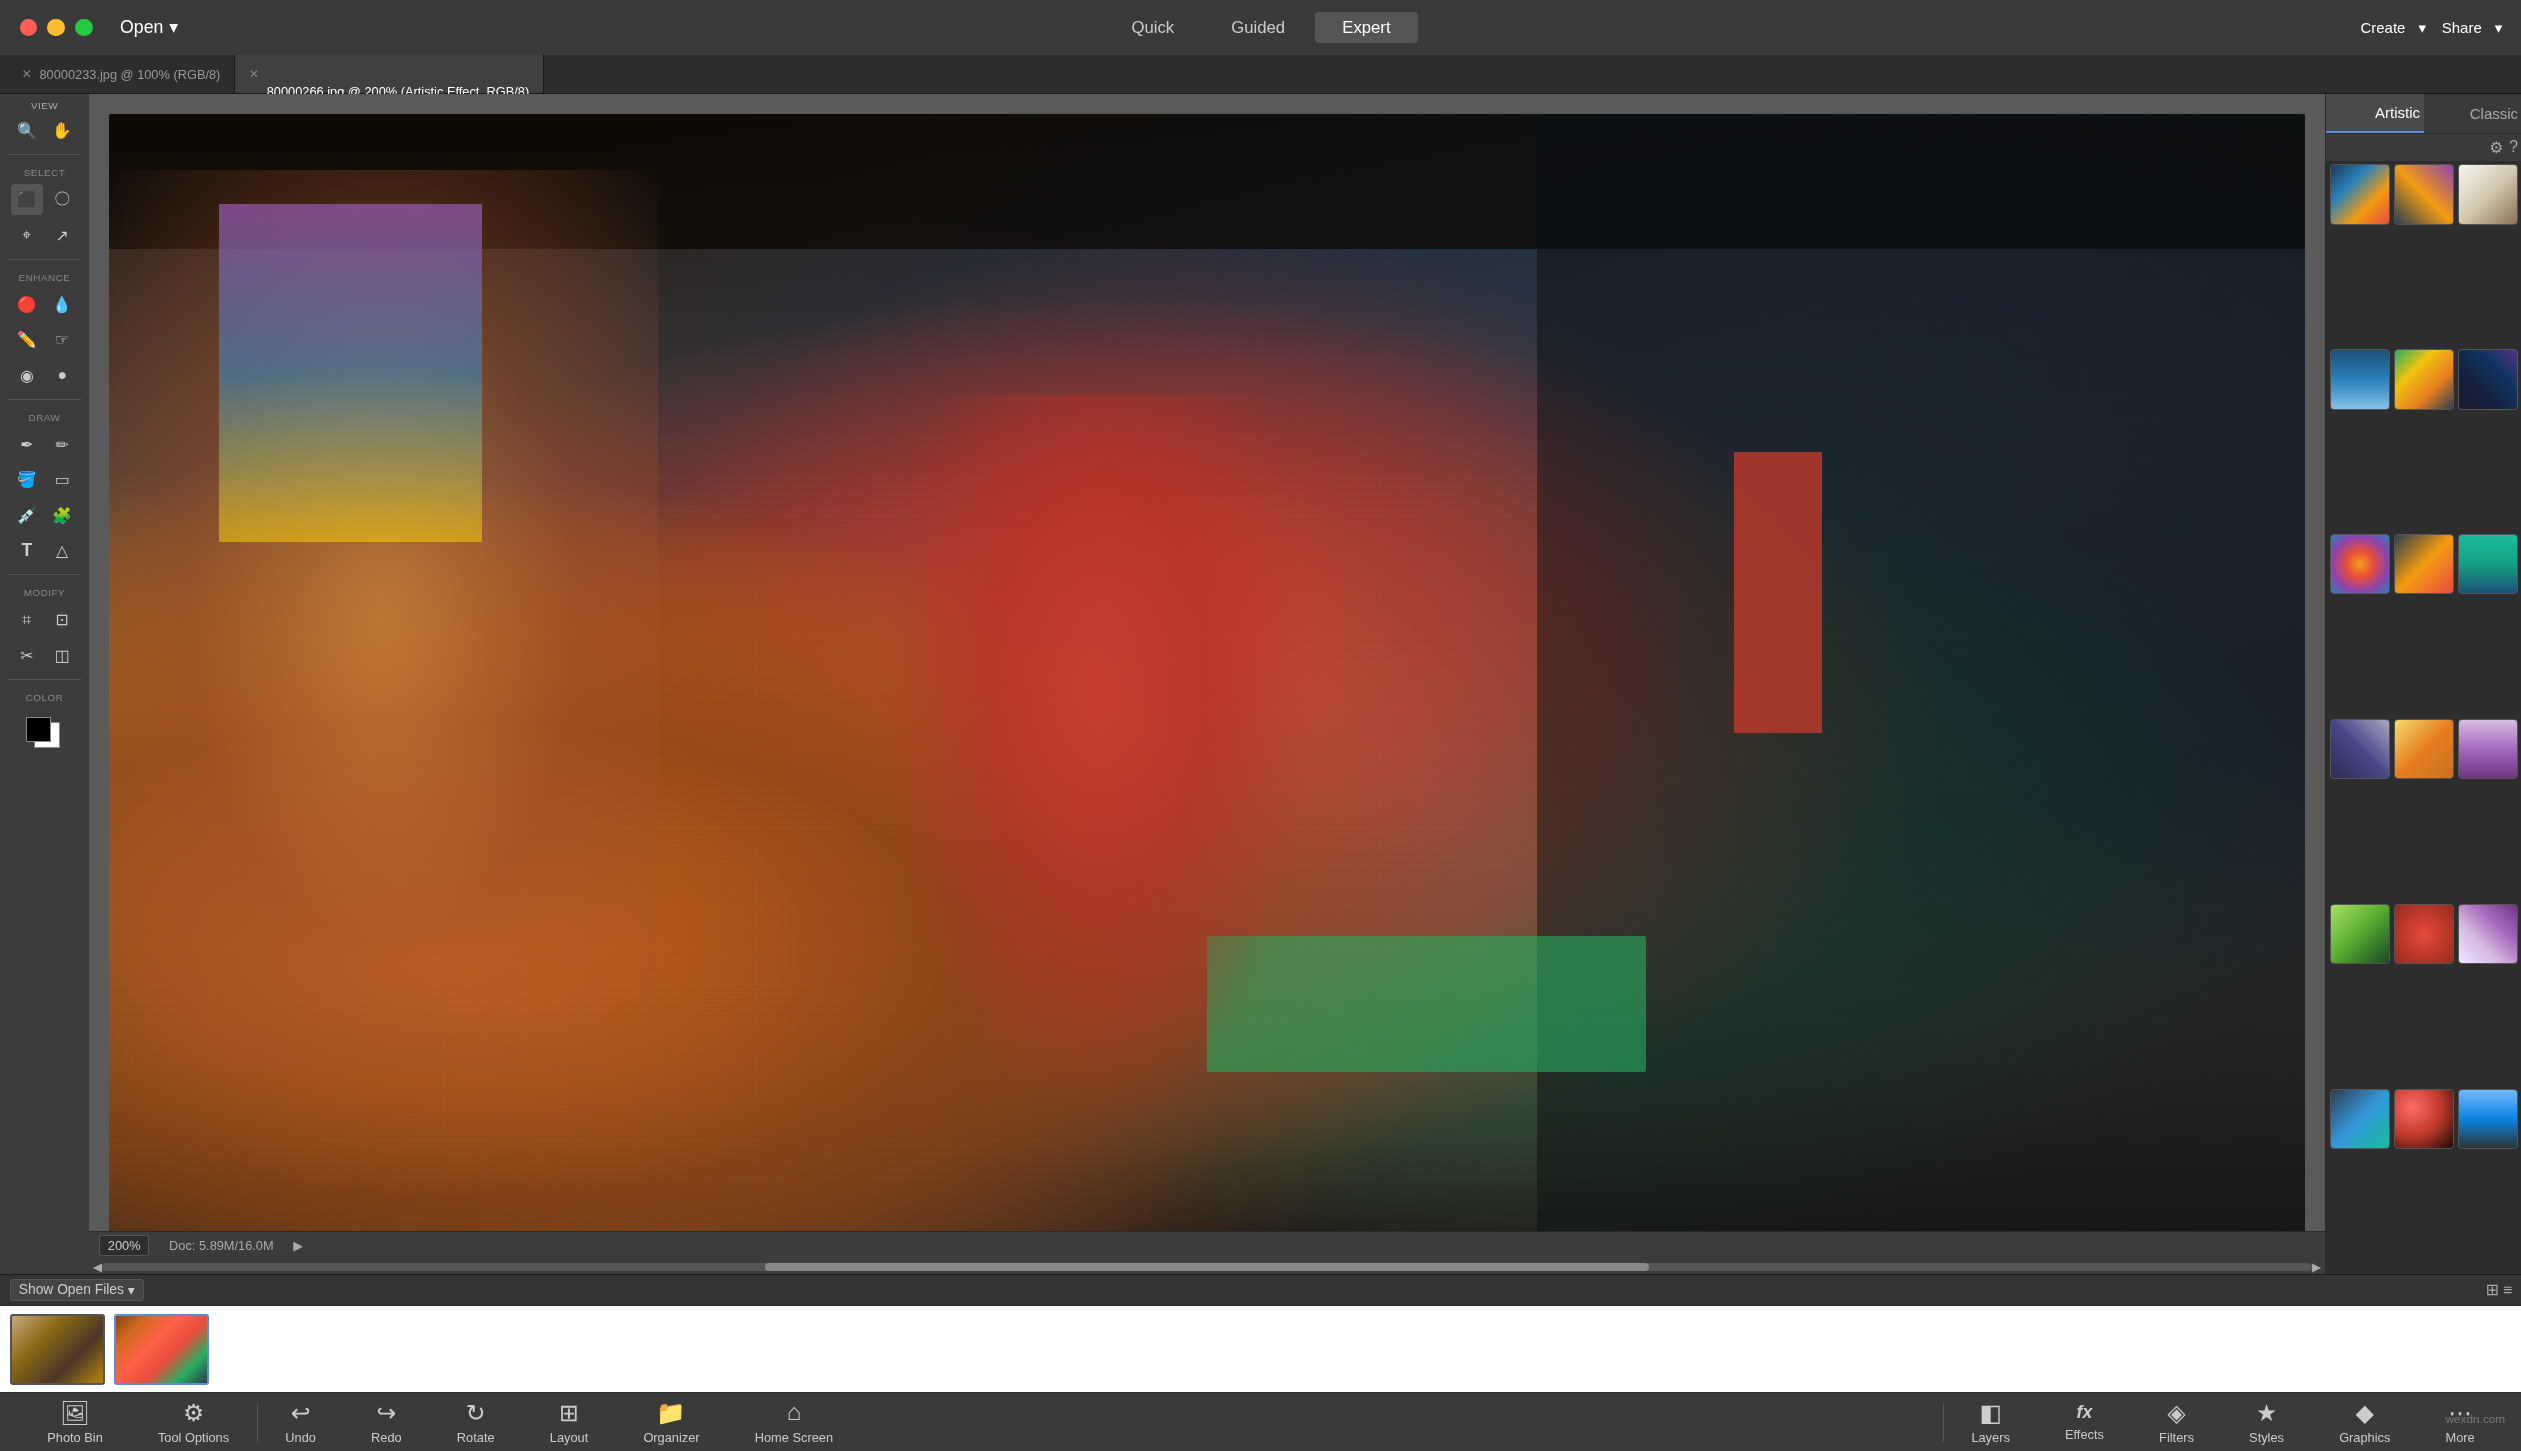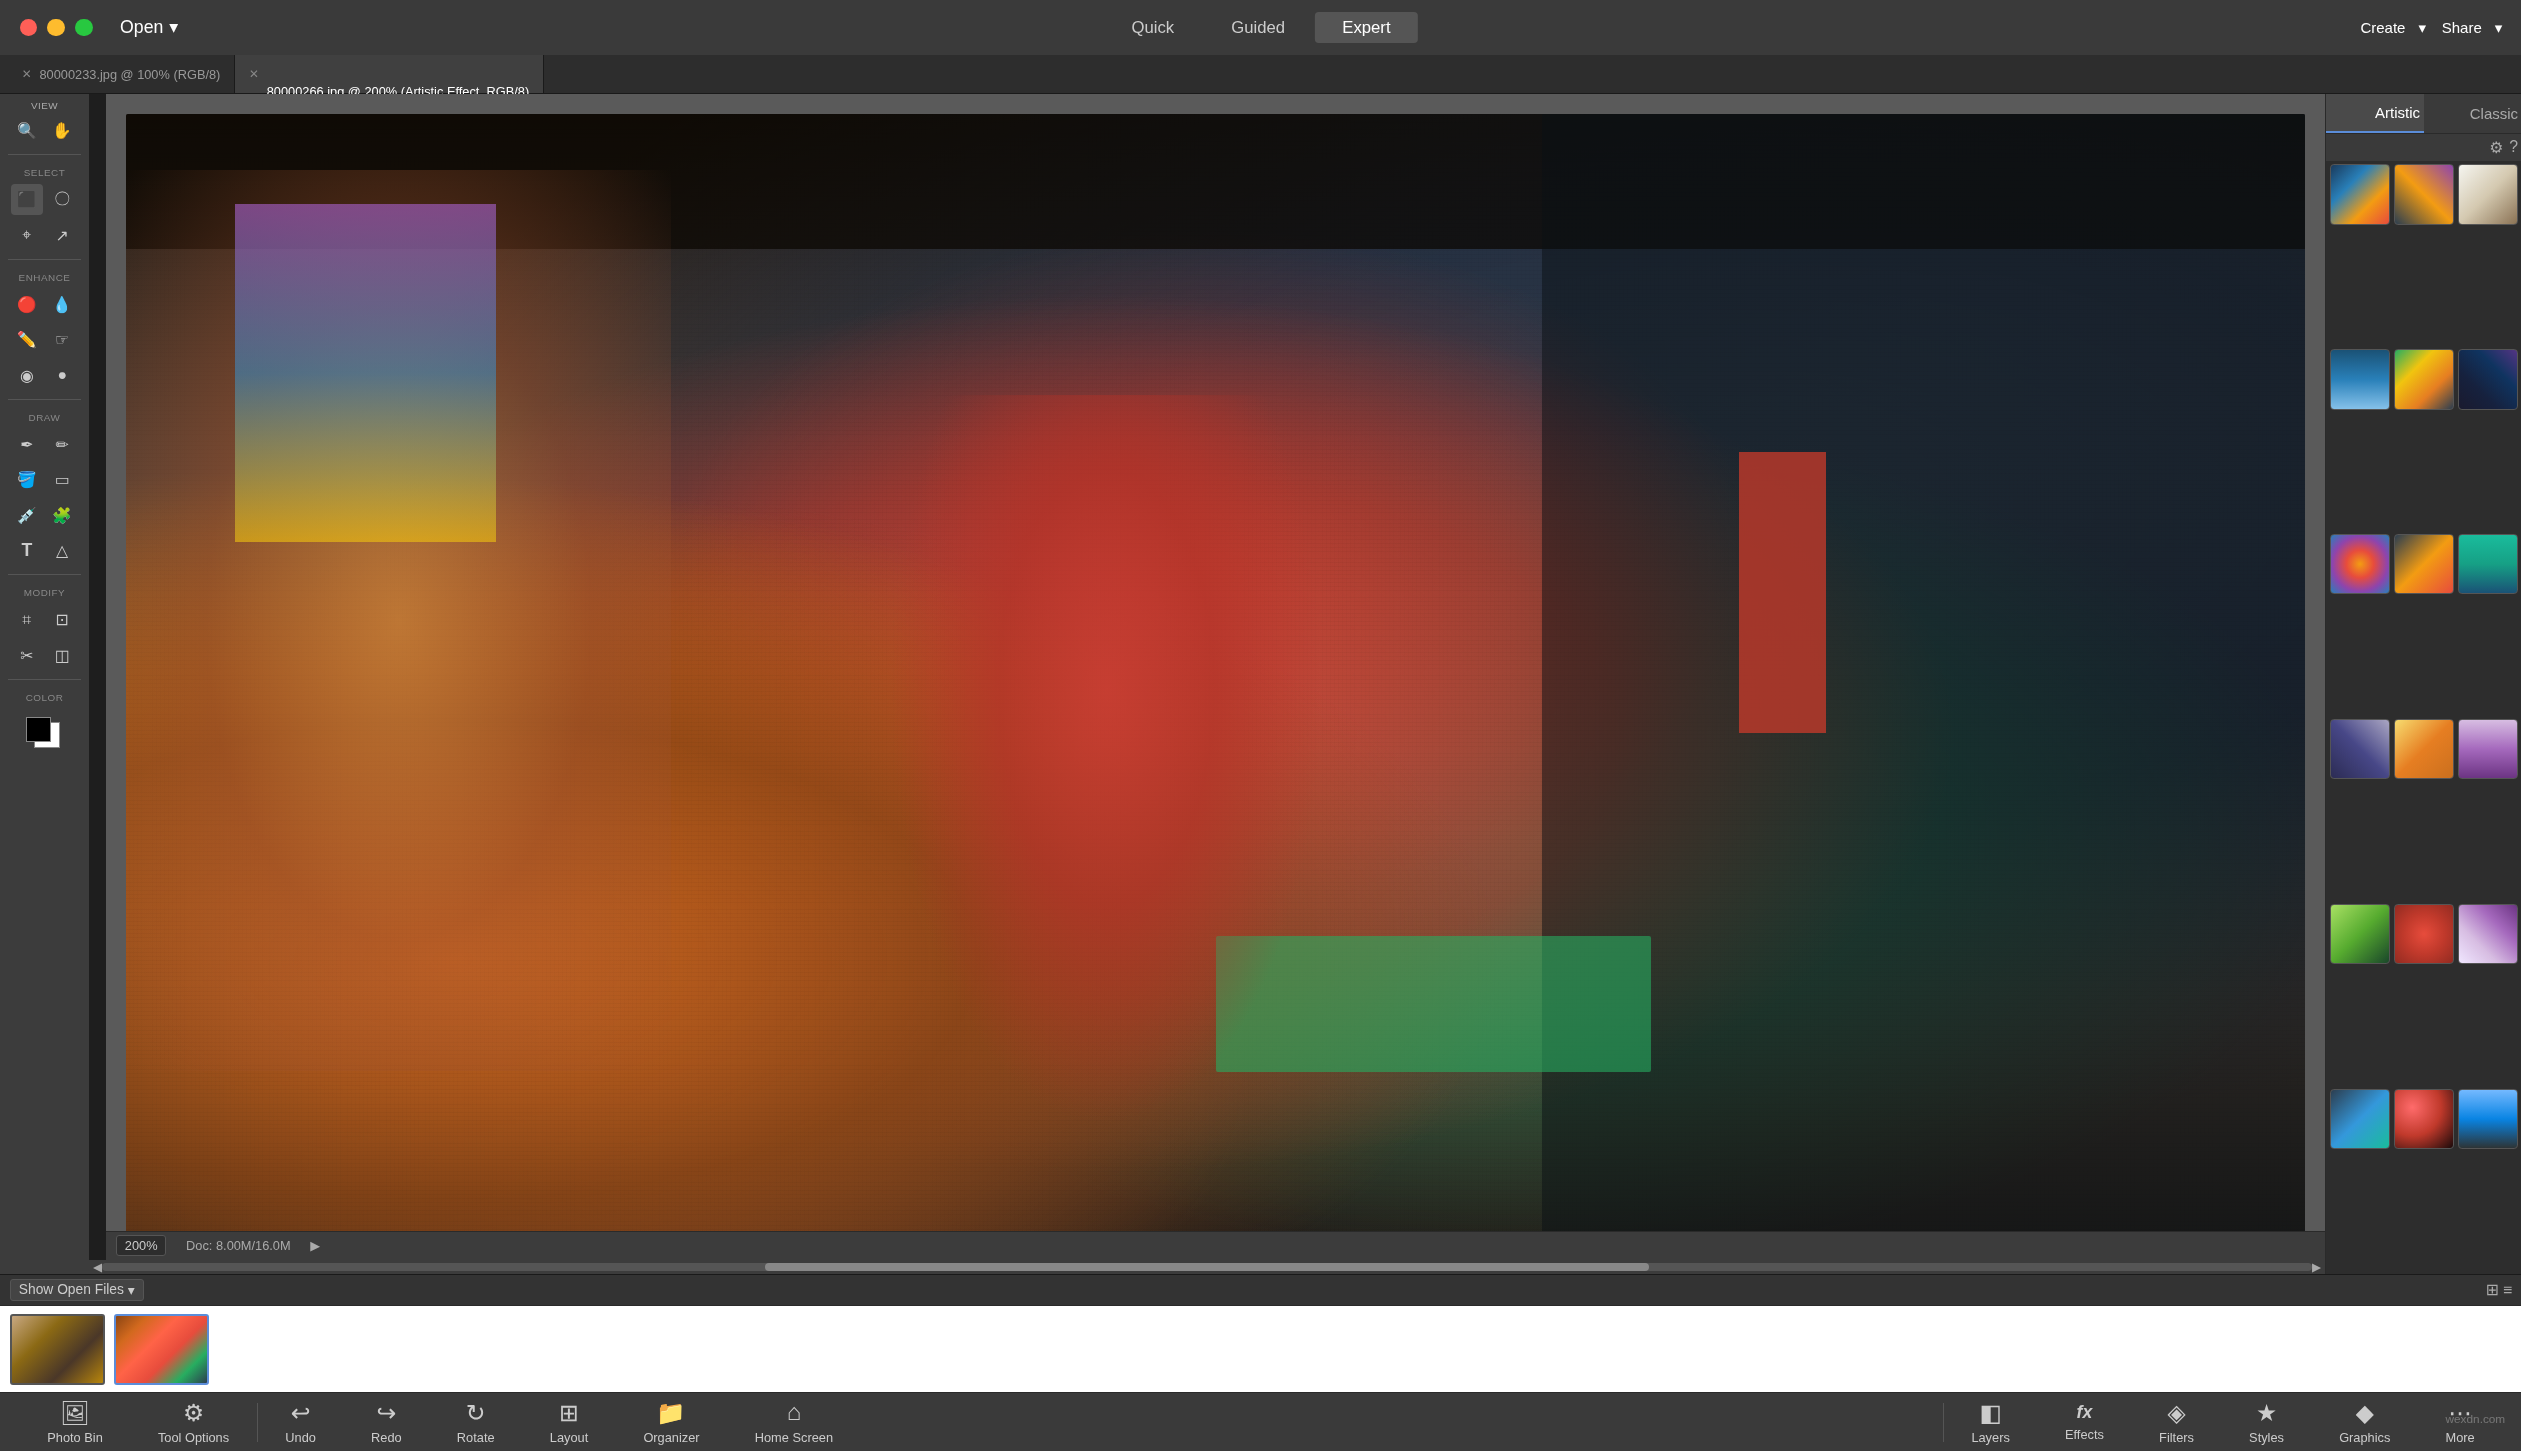--- a/index.html
+++ b/index.html
@@ -437,21 +437,20 @@
       display: flex;
       flex-direction: column;
       position: relative;
     }
 
     .canvas-content {
       flex: 1;
       background: #5a5a5a;
       position: relative;
       overflow: hidden;
-      margin-left: 17px;
     }
   </style>
 </head>
 <body>
 
 <div class="full-layout">
 
   <div class="title-bar">
     <div class="traffic-lights">
       <div class="traffic-light tl-red"></div>
@@ -608,21 +607,21 @@
 
               <div style="position:absolute;top:8%;left:5%;width:12%;height:30%;background:linear-gradient(180deg,rgba(155,89,182,0.7),rgba(52,152,219,0.5),rgba(241,196,15,0.6));"></div>
 
               <div style="position:absolute;top:25%;left:35%;width:20%;height:65%;background:radial-gradient(ellipse at 50% 40%, rgba(200,60,50,0.85),rgba(180,50,40,0.7),transparent 70%);"></div>
             </div>
           </div>
         </div>
 
         <div class="canvas-status">
           <span class="zoom-info">200%</span>
-          <span>Doc: 8.00M/16.0M</span>
+          <span>Doc: 5.89M/16.0M</span>
           <span style="cursor:pointer;">▶</span>
         </div>
       </div>
 
       <div class="canvas-scroll-h">
         <span class="scroll-arrow">◀</span>
         <div class="scroll-track">
           <div class="scroll-thumb"></div>
         </div>
         <span class="scroll-arrow">▶</span>

